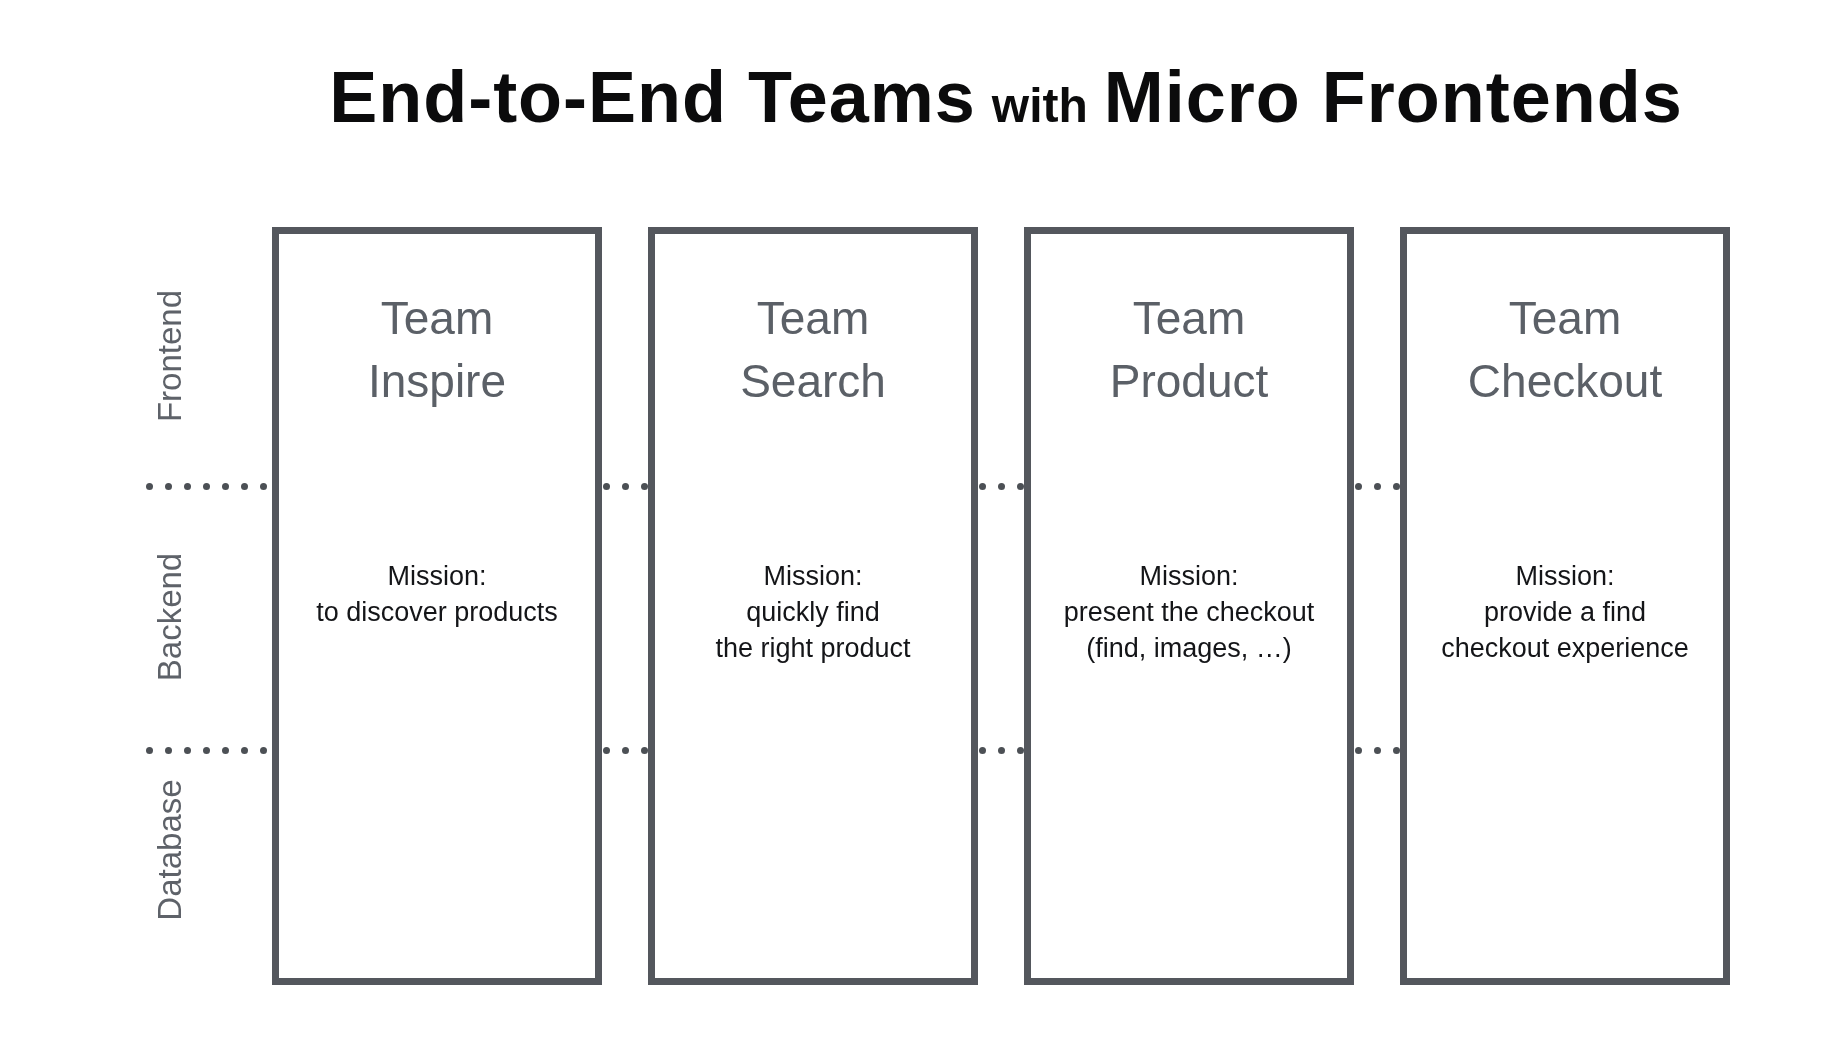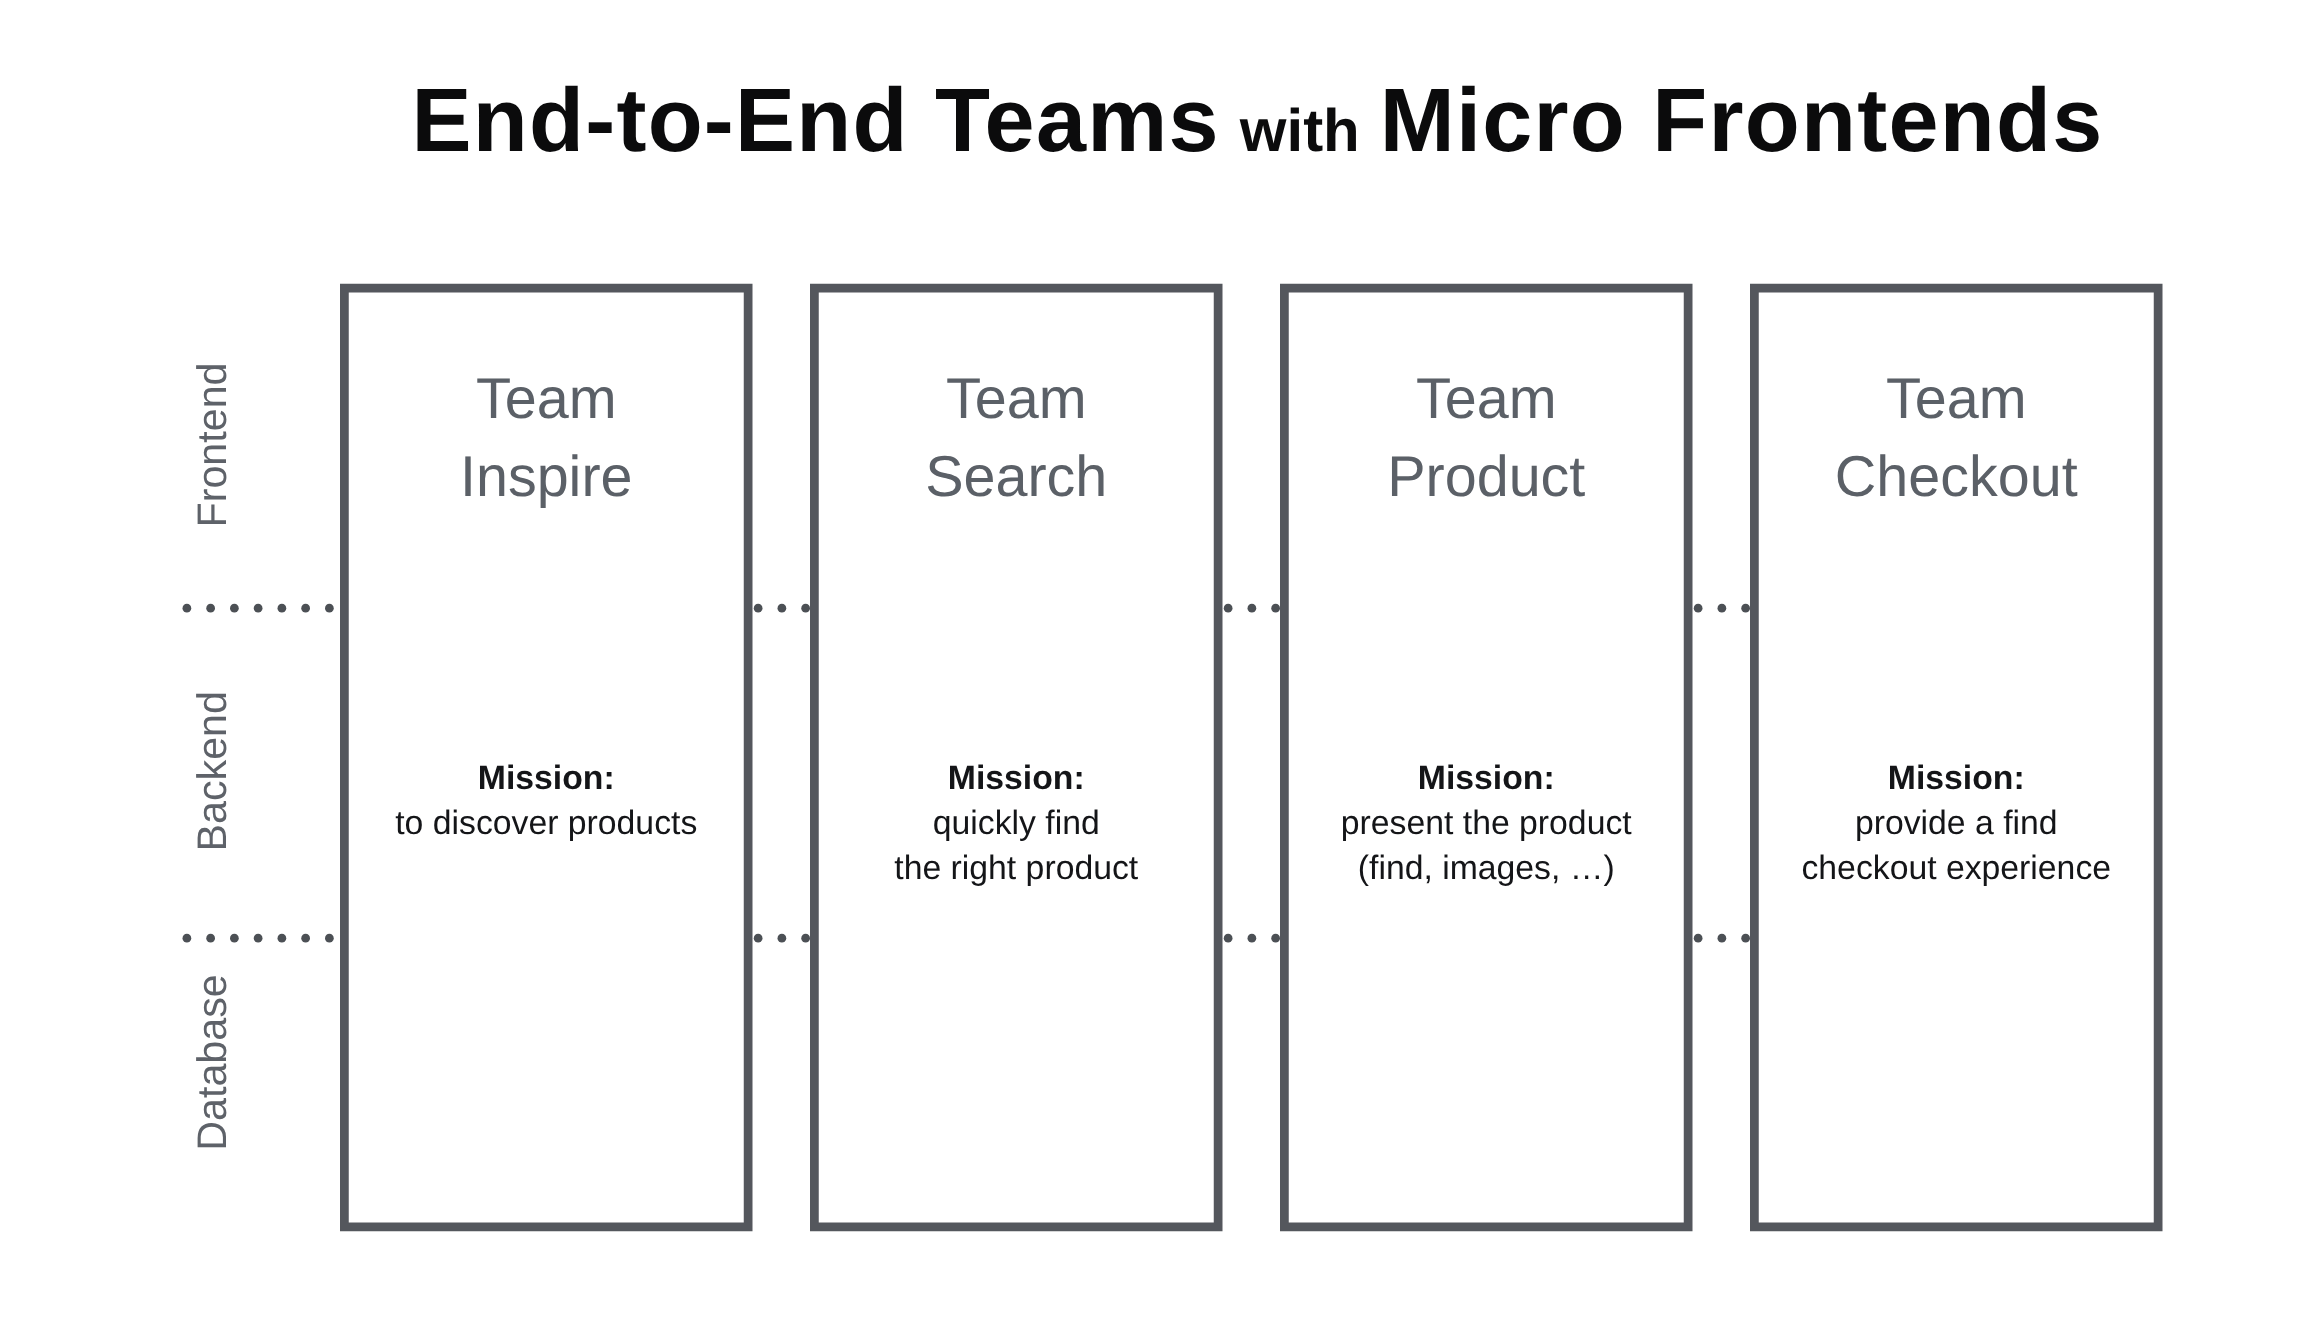--- a/index.html
+++ b/index.html
@@ -60,23 +60,22 @@
   .mission {
     position: absolute;
     top: 324px;
     left: 0; right: 0;
     text-align: center;
     font-size: 27px;
     line-height: 36px;
     color: var(--mission-text, #141518);
   }
   .mission .mission-label {
-    font-weight: bold;
+    font-weight: normal;
     display: block;
-    margin-top: 46px;
   }
 
   
   .layer-label {
     position: absolute;
     left: 170px;
     white-space: nowrap;
     transform: translate(-50%, -50%) rotate(-90deg);
     font-size: 33px;
     color: var(--layer-label, #5e6269);
@@ -197,21 +196,21 @@
       </div>
     </div>
 
     <div class="team-box">
       <div class="team-name">
         <div>Team</div>
         <div>Product</div>
       </div>
       <div class="mission">
         <span class="mission-label">Mission:</span>
-        <div>present the product</div>
+        <div>present the checkout</div>
         <div>(find, images, …)</div>
       </div>
     </div>
 
     <div class="team-box">
       <div class="team-name">
         <div>Team</div>
         <div>Checkout</div>
       </div>
       <div class="mission">

